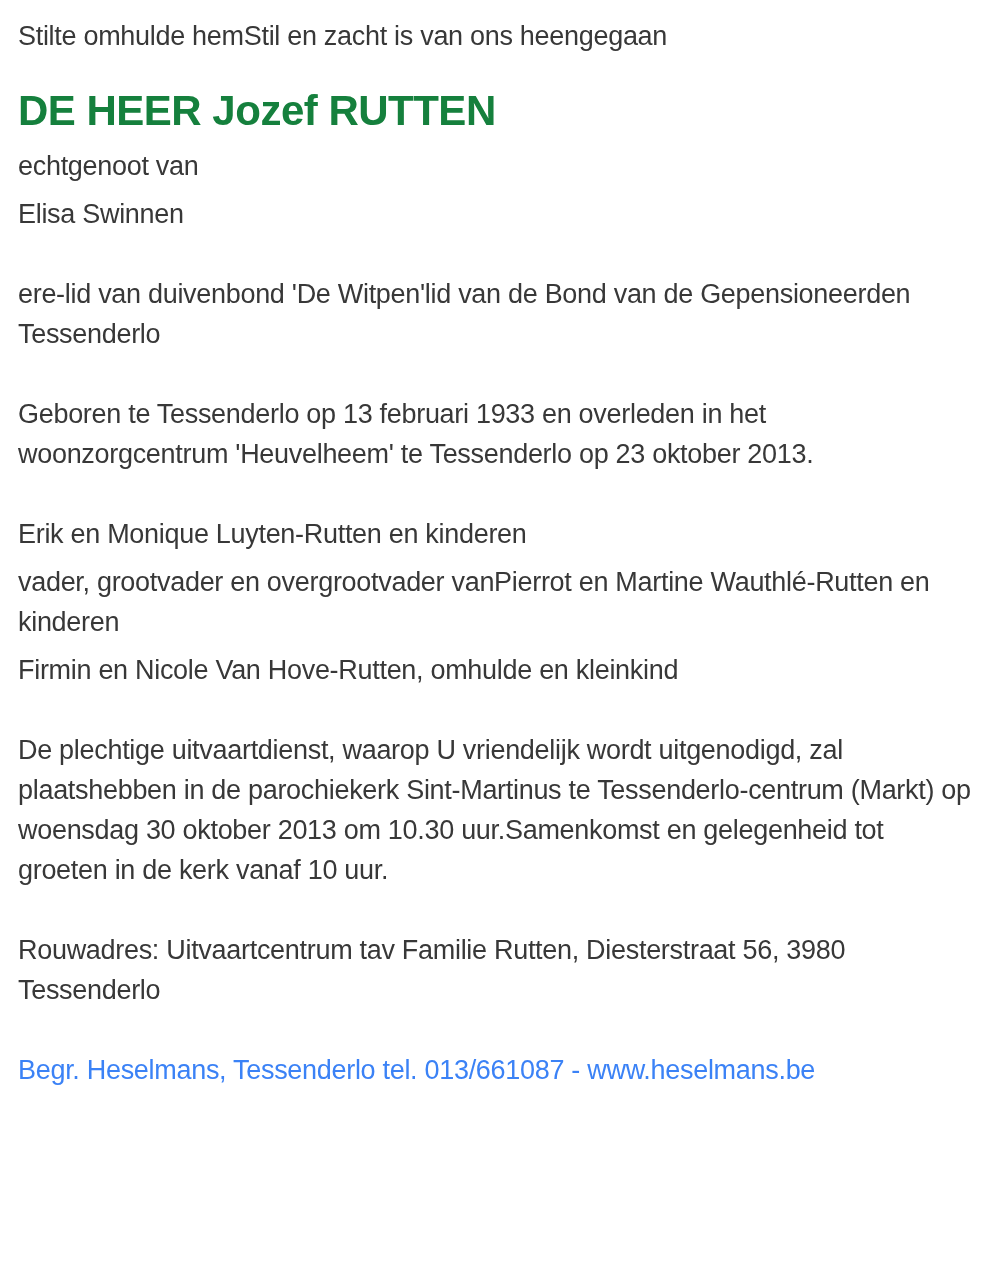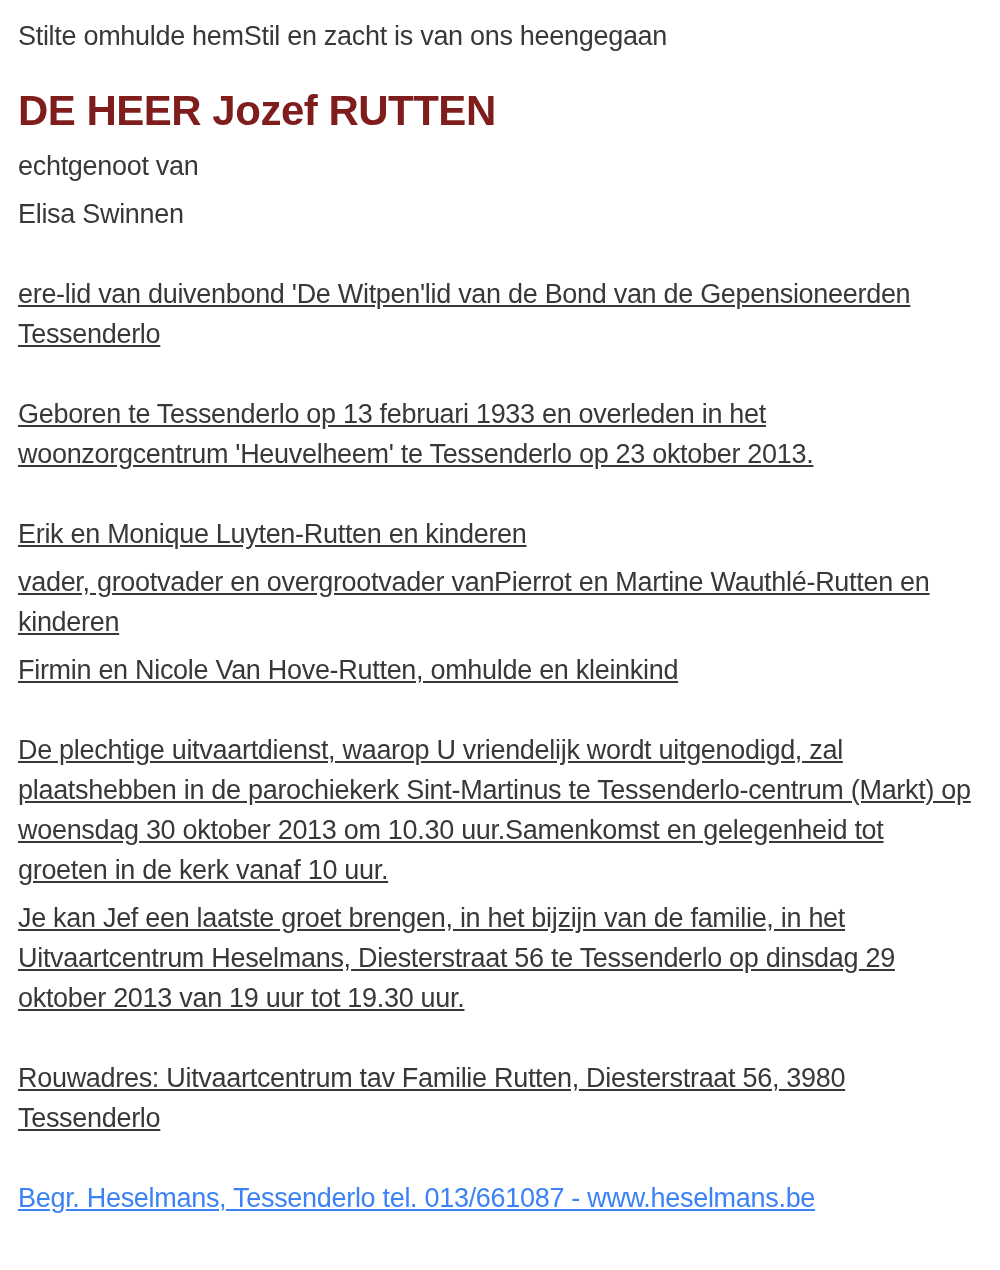--- a/index.html
+++ b/index.html
@@ -16,27 +16,26 @@
     color: #383838;
     font-size: 27px;
     line-height: 40px;
     letter-spacing: -0.3px;
   }
   .doc p, .doc h1 {
     margin: 8px;
   }
   .para {
     margin-top: 40px !important;
-    text-decoration: underline;
   }
   h1.name {
     font-size: 42px;
     line-height: 54px;
     font-weight: 700;
-    color: #7f1d1d;
+    color: #15803d;
     margin-top: 28px !important;
     letter-spacing: -0.5px;
   }
   .footer-line {
     color: #3b82f6;
   }
 </style>
 </head>
 <body>
 
@@ -55,20 +54,19 @@
   <p class="para">Geboren te Tessenderlo op 13 februari 1933 en overleden in het woonzorgcentrum 'Heuvelheem' te Tessenderlo op 23 oktober 2013.</p>
 
   <div class="para">
     <p>Erik en Monique Luyten-Rutten en kinderen</p>
     <p>vader, grootvader en overgrootvader vanPierrot en Martine Wauthlé-Rutten en kinderen</p>
     <p>Firmin en Nicole Van Hove-Rutten, omhulde en kleinkind</p>
   </div>
 
   <div class="para">
     <p>De plechtige uitvaartdienst, waarop U vriendelijk wordt uitgenodigd, zal plaatshebben in de parochiekerk Sint-Martinus te Tessenderlo-centrum (Markt) op woensdag 30 oktober 2013 om 10.30 uur.Samenkomst en gelegenheid tot groeten in de kerk vanaf 10 uur.</p>
-    <p>Je kan Jef een laatste groet brengen, in het bijzijn van de familie, in het Uitvaartcentrum Heselmans, Diesterstraat 56 te Tessenderlo op dinsdag 29 oktober 2013 van 19 uur tot 19.30 uur.</p>
   </div>
 
   <p class="para">Rouwadres: Uitvaartcentrum tav Familie Rutten, Diesterstraat 56, 3980 Tessenderlo</p>
 
   <p class="para footer-line">Begr. Heselmans, Tessenderlo tel. 013/661087 - www.heselmans.be</p>
 
 </div>
 
 </body></html>

